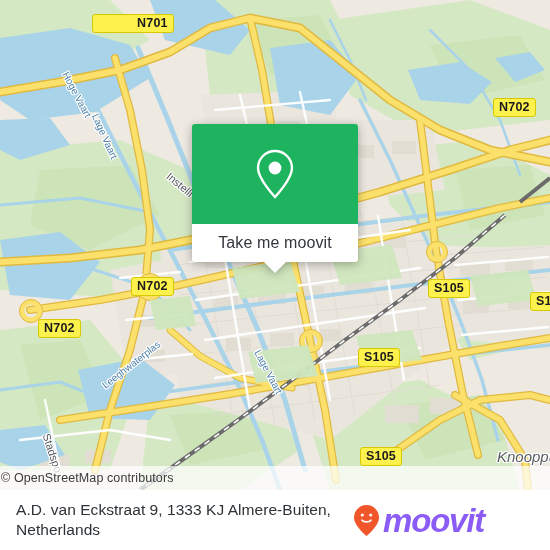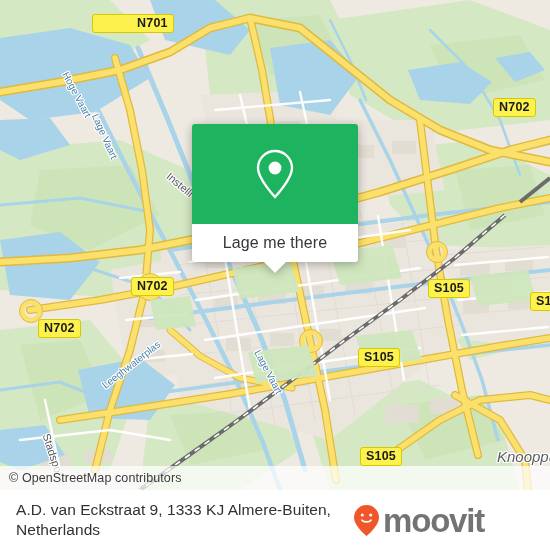--- a/index.html
+++ b/index.html
@@ -17,21 +17,21 @@
     position:absolute; left:0; top:0; width:550px; height:490px;
     overflow:hidden; background:#e9e6df;
   }
   .map-canvas { position:absolute; left:0; top:0; width:550px; height:490px; }
 
   
   .attribution {
     position:absolute; left:0; bottom:0; width:550px; height:24px;
     background:rgba(255,255,255,0.72);
     display:flex; align-items:center;
-    padding-left:9px;
+    padding-left:1px;
     font-size:12.5px; color:#3a3a3a; letter-spacing:0.1px;
     z-index:40;
   }
 
   
   .marker-card {
     position:absolute; left:192px; top:124px; width:166px;
     z-index:50;
     filter:drop-shadow(0 2px 5px rgba(0,0,0,0.30));
   }
@@ -65,22 +65,22 @@
     display:flex; align-items:center; justify-content:space-between;
     padding:0 14px 0 16px;
   }
   .footer-address {
     font-size:15.5px; line-height:20px; color:#2d3236;
     max-width:352px; letter-spacing:0.05px;
   }
   .brand { display:flex; align-items:center; gap:2px; }
   .brand-pin { width:29px; height:33px; display:block; }
   .brand-word {
-    font-size:33px; line-height:33px; color:#737373;
-    font-weight:bold; letter-spacing:-1.2px;
+    font-size:33px; line-height:33px; color:#8b5cf6;
+    font-weight:bold; letter-spacing:-1.2px;font-style:italic;
   }
 
   
   .shield {
     position:absolute;
     background:#fdf14e; border:1.6px solid #d8c800;
     border-radius:3px;
     font-size:12.5px; font-weight:bold; color:#1b1b1b;
     padding:1px 5px 2px 5px;
     letter-spacing:0.2px;
@@ -330,21 +330,21 @@
     <div class="plabel big" style="left:497px; top:448px;">Knooppun</div>
 
     <div class="marker-card">
       <div class="card-top">
         <svg class="pin-svg" viewBox="0 0 42 52">
           <path d="M21 3 C11.6 3 4 10.6 4 20 C4 31 21 49 21 49 C21 49 38 31 38 20 C38 10.6 30.4 3 21 3 Z" fill="none" stroke="#ffffff" stroke-width="2.4"></path>
           <circle cx="21" cy="20" r="6.4" fill="#ffffff"></circle>
         </svg>
       </div>
       <div class="card-bottom">
-        <span class="card-label">Lage me there</span>
+        <span class="card-label">Take me moovit</span>
         <span class="card-tail"></span>
       </div>
     </div>
 
     <div class="attribution">
       <span>© OpenStreetMap contributors</span>
     </div>
   </div>
 
   <div class="footer">

